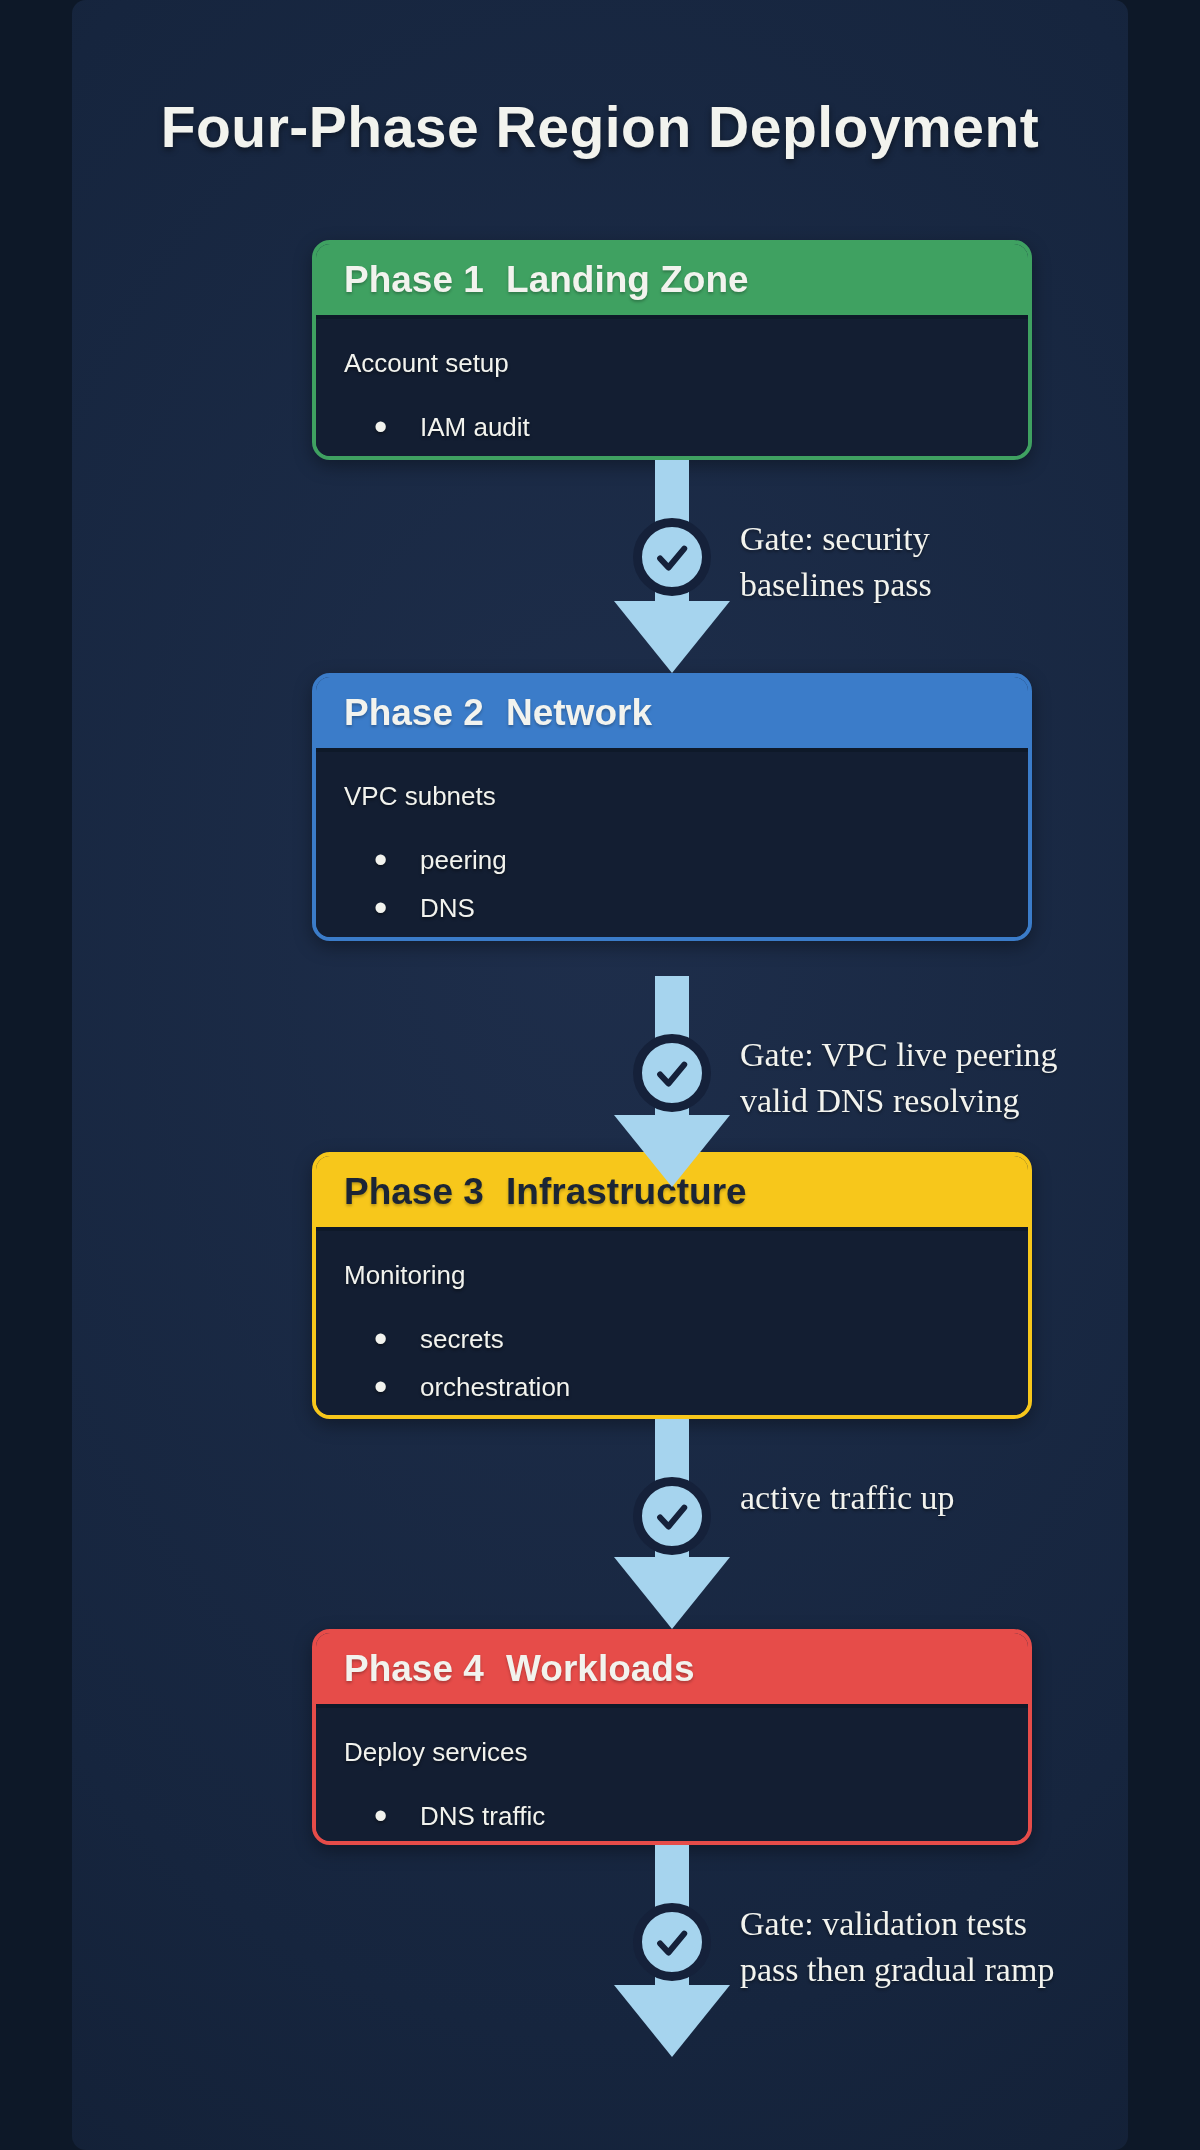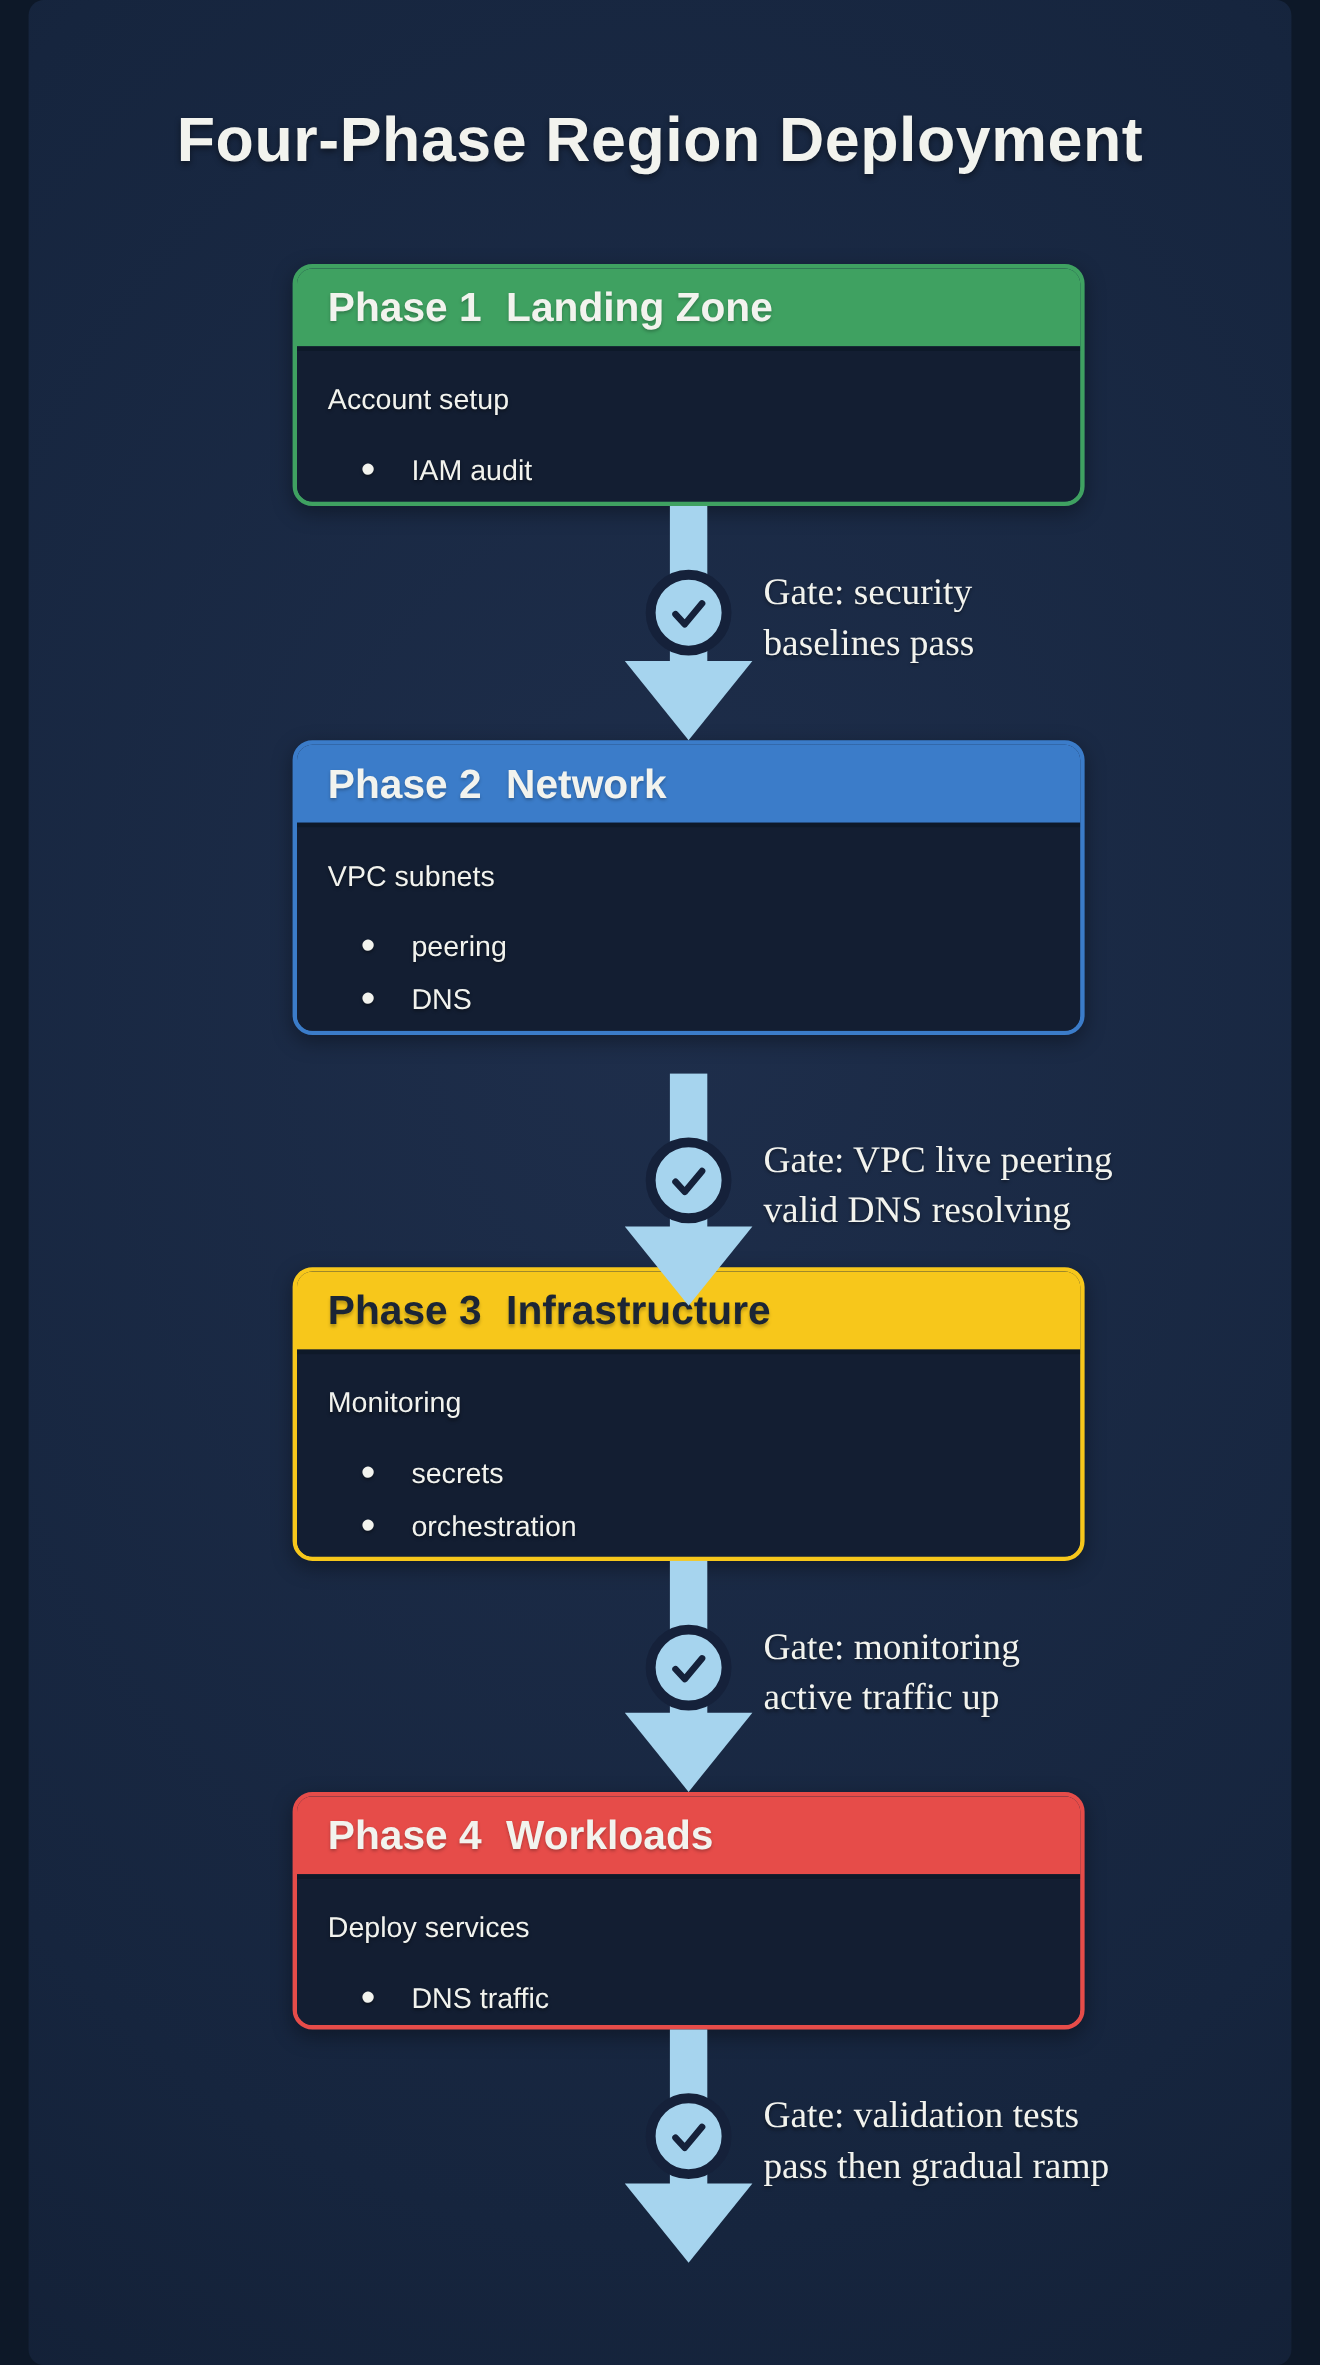--- a/index.html
+++ b/index.html
@@ -1,18 +1,18 @@
 <!DOCTYPE html>
 <html><head>
 <meta charset="utf-8">
 <style>
   html,body{margin:0;padding:0;background:#0d1828;}
   .page{
     position:relative;
-    width:1148px;height:2150px;
+    width:1056px;height:2150px;
     margin:0 auto;
     overflow:hidden;
     font-family:"Liberation Sans", sans-serif;
     background:radial-gradient(120% 85% at 50% 42%, #1e2e4b 0%, #16253e 62%, #111d31 100%);
     border-radius:14px;
     --text:#f2f3ee;
   }
   .title{
     position:absolute;top:94px;left:0;width:100%;
     text-align:center;
@@ -172,21 +172,20 @@
 
   <div class="gate g3">
     <div class="arrow-shaft" style="height:140px"></div>
     <div class="arrow-head" style="top:138px"></div>
     <div class="check-circle">
       <svg viewBox="0 0 24 24">
           <path d="M5.2 12.8 L10 18 L19 7.2" fill="none" stroke="#15213a" stroke-width="3.4" stroke-linecap="round" stroke-linejoin="round"></path>
         </svg>
     </div>
     <div class="gate-text">
-      <div>Gate: monitoring</div>
       <div>active traffic up</div>
     </div>
   </div>
 
   <div class="phase p4" style="--accent: #e64c49; --head-text: #f2f3ee;">
     <div class="phase-head">
       <span>Phase 4</span>
       <span class="phase-name">Workloads</span>
     </div>
     <div class="phase-body">

